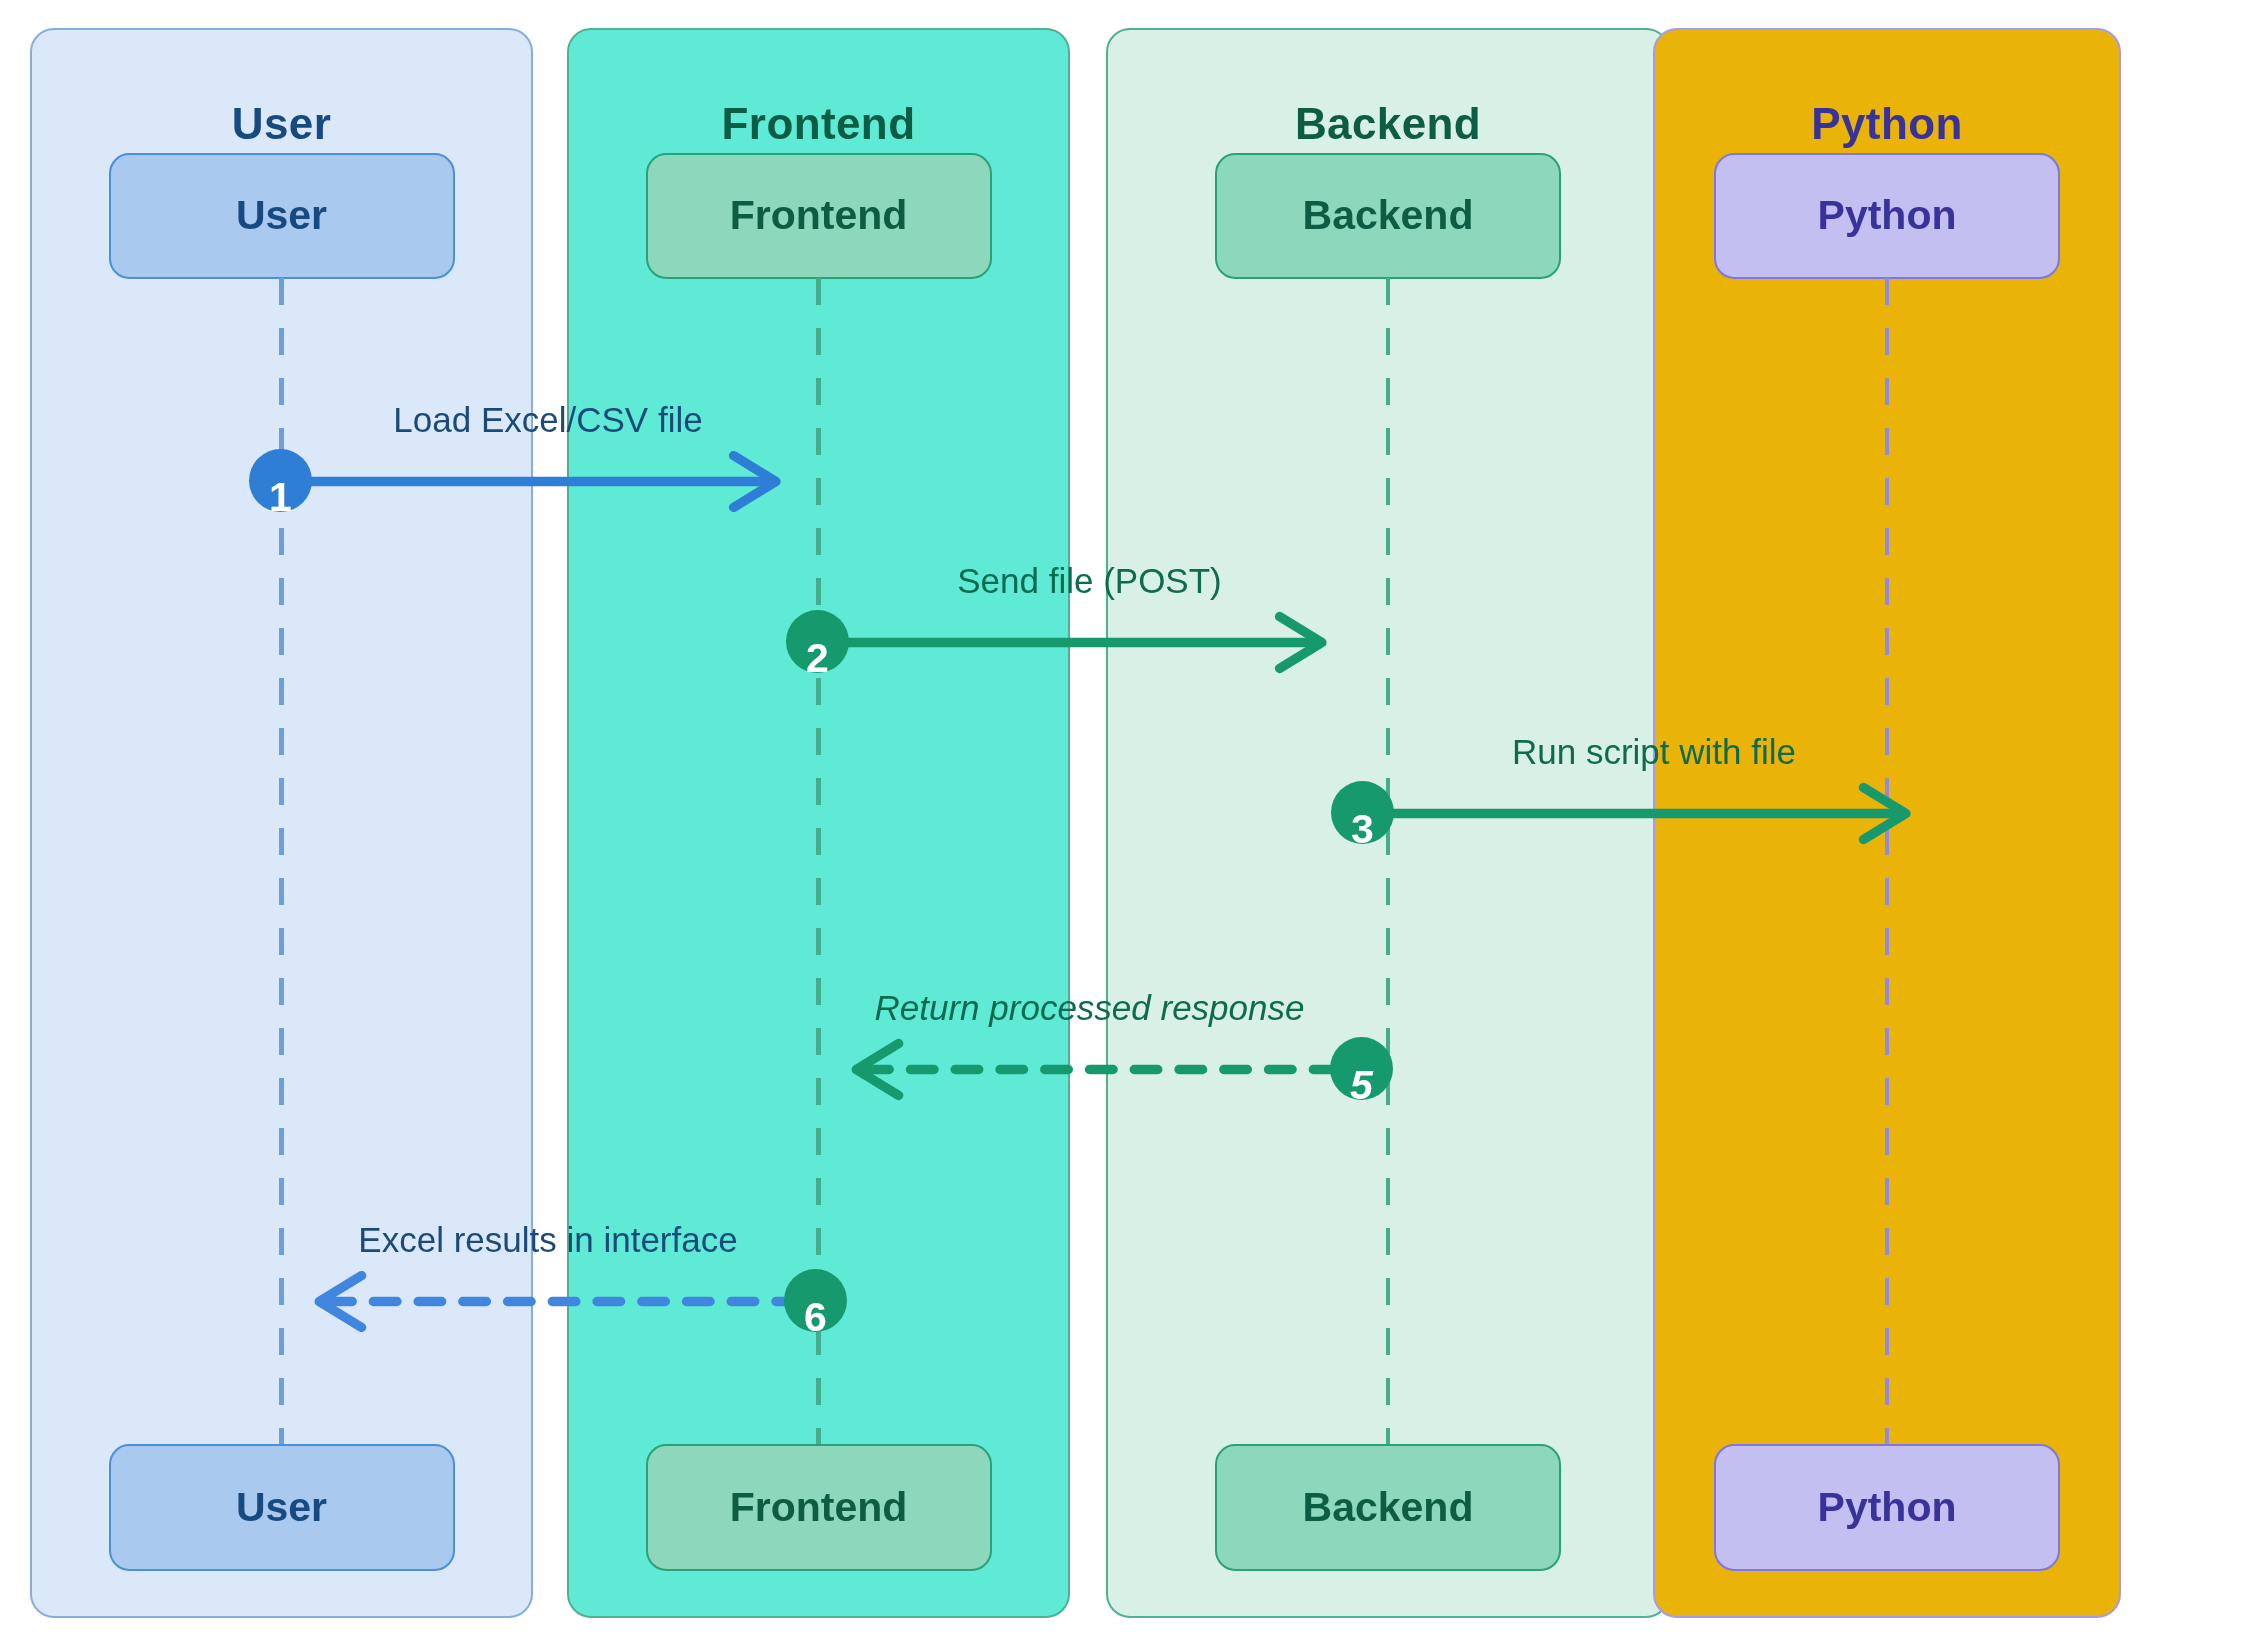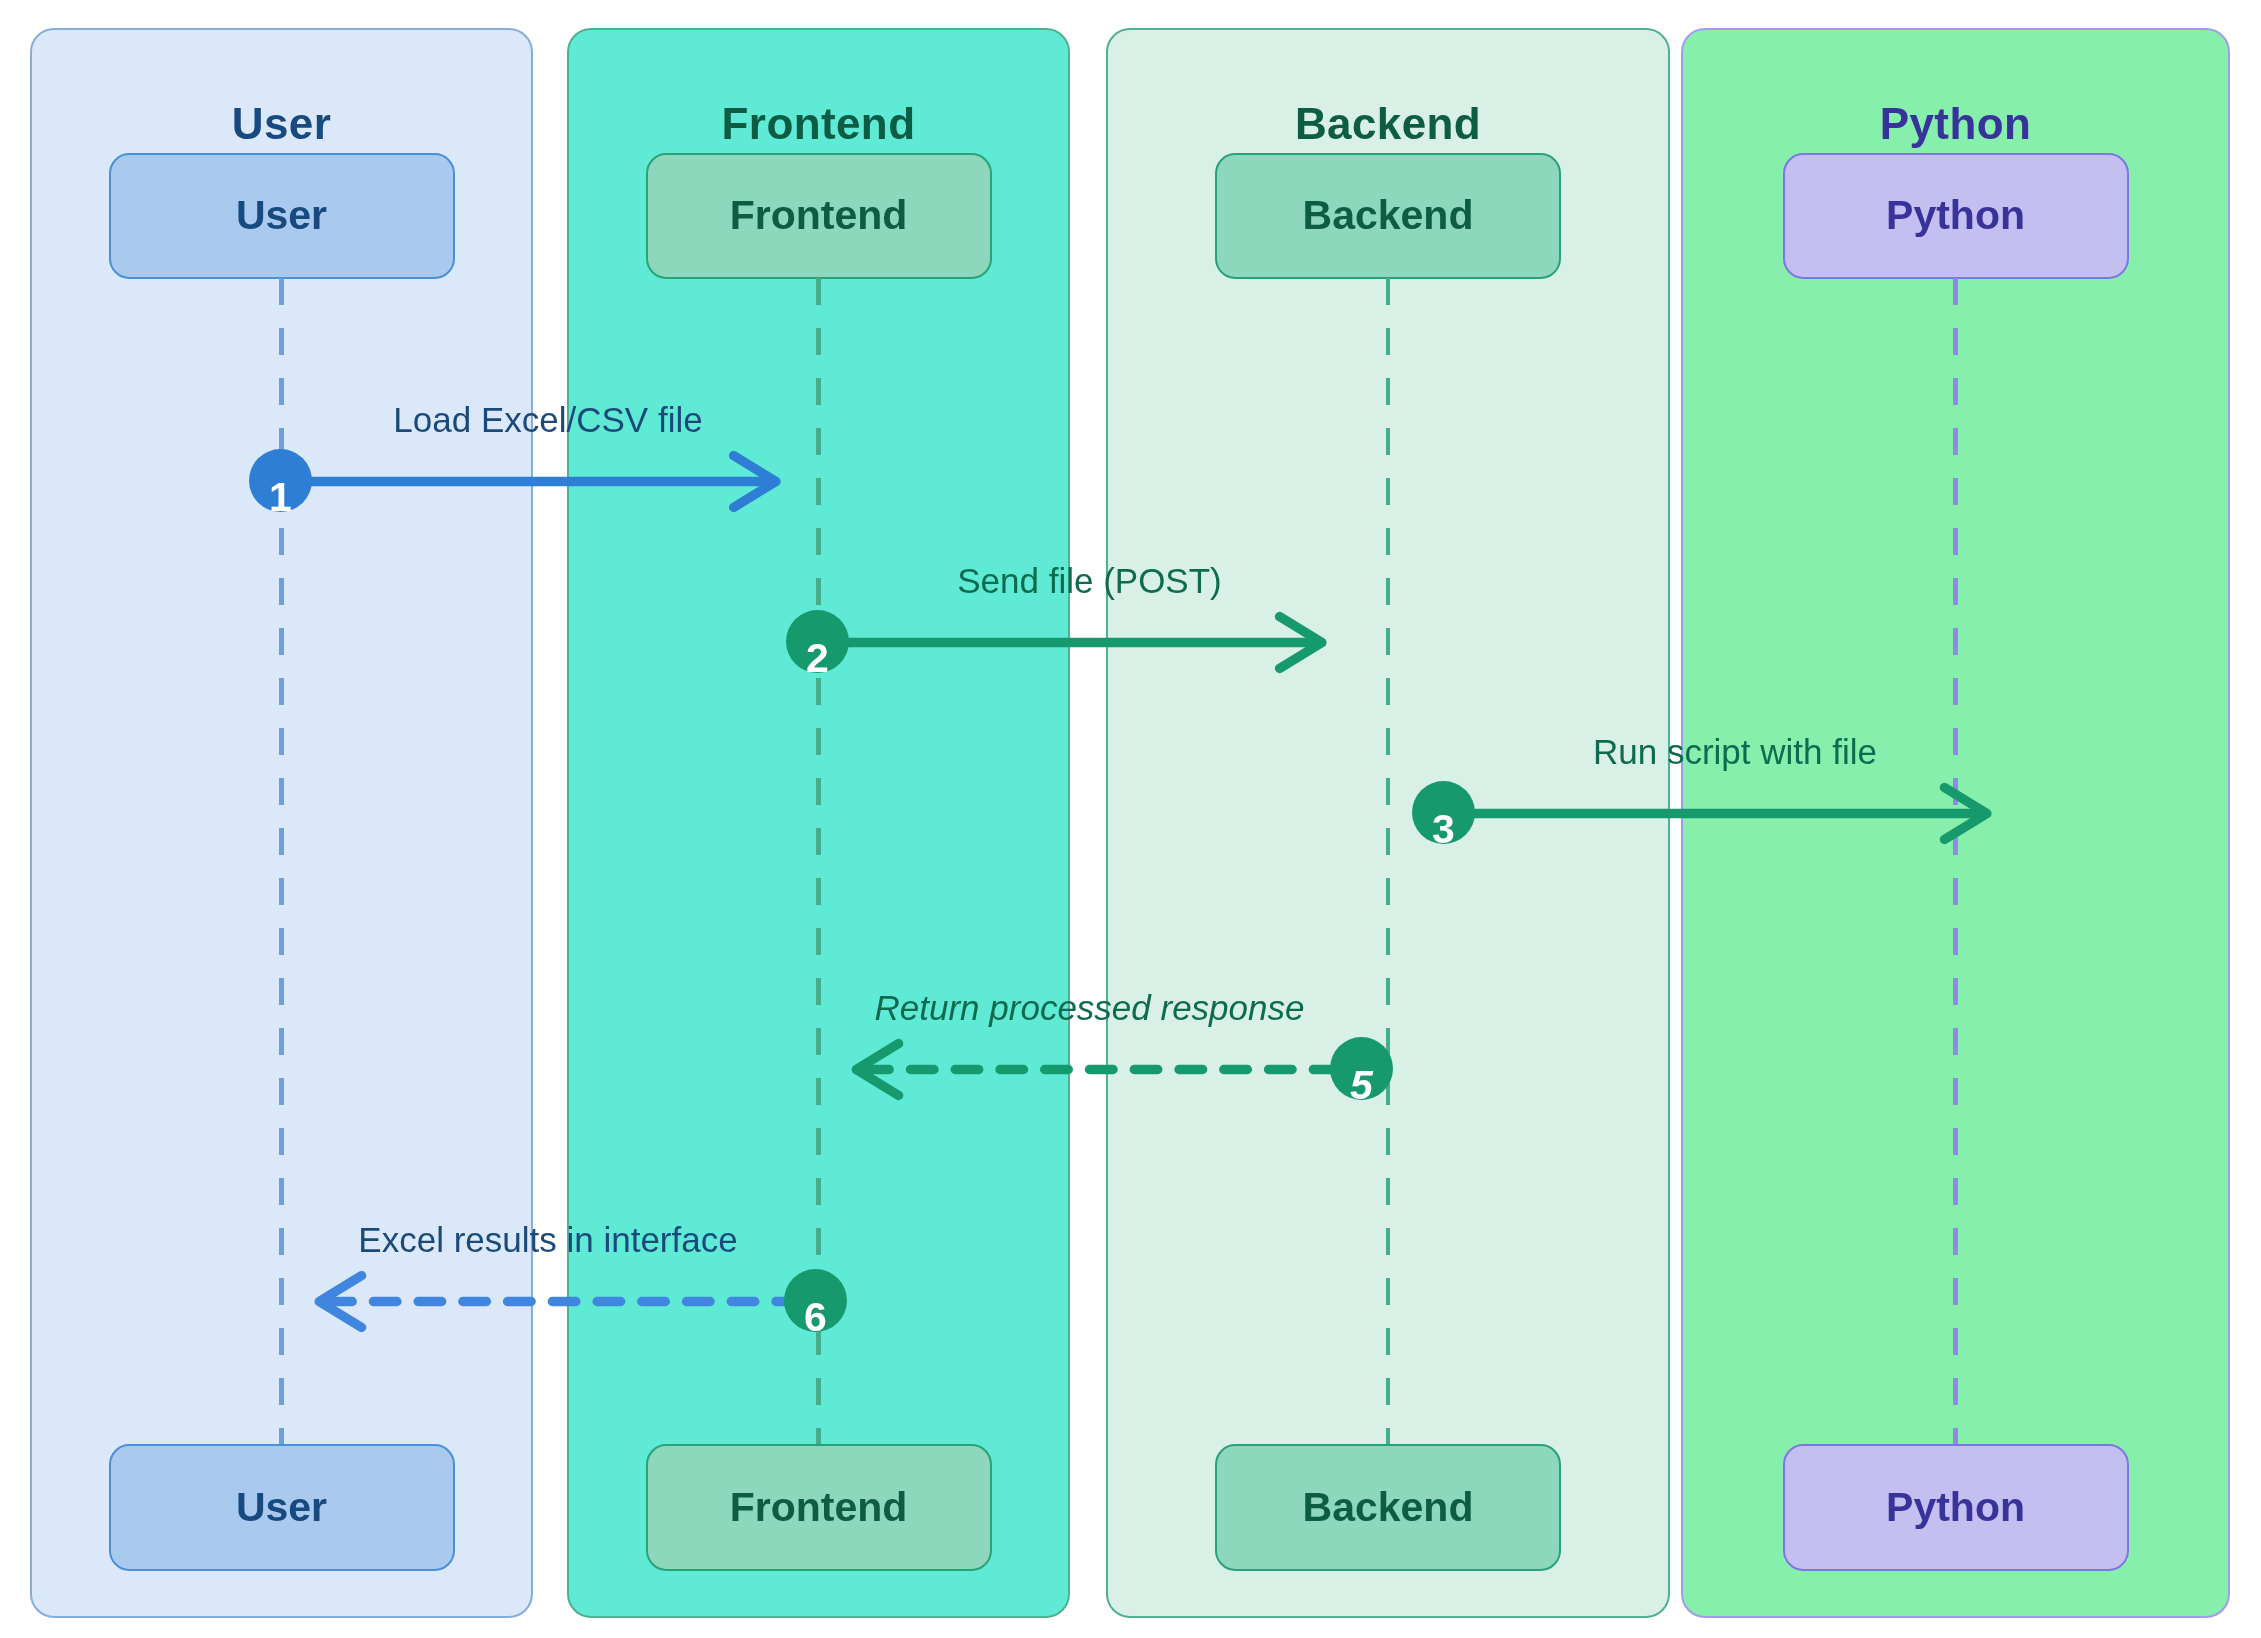--- a/index.html
+++ b/index.html
@@ -16,21 +16,21 @@
     position: absolute; top: 27.5px; height: 1590px;
     border-radius: 24px; border: 2.4px solid;
     box-sizing: border-box;
   }
   .lane-user     { left: 30px;   width: 503px; background: #dbe8f9; border-color: #85aede;
                    --ink:#174a80; --box-bg:#a9c9ee; --box-border:#4a90d9; --line:#6ba0dc; }
   .lane-frontend { left: 567px;  width: 503px; background: #5eead4; border-color: #4fb191;
                    --ink:#0d5c44; --box-bg:#8dd7bd; --box-border:#2aa279; --line:#46ad8c; }
   .lane-backend  { left: 1106px; width: 564px; background: #d9f0e6; border-color: #4fb191;
                    --ink:#0d5c44; --box-bg:#8dd7bd; --box-border:#2aa279; --line:#46ad8c; }
-  .lane-python   { left: 1653px; width: 549px; background: #86efac; border-color: #a19cef; margin-left: 28px;
+  .lane-python   { left: 1653px; width: 468px; background: #eab308; border-color: #a19cef;
                    --ink:#38329b; --box-bg:#c4bff1; --box-border:#7d77e4; --line:#908ae6; }
 
   .lane-title {
     position: absolute; top: 69px; left: 0; width: 100%;
     text-align: center; font-size: 44px; font-weight: bold;
     color: var(--ink); letter-spacing: 0.4px;
   }
   .actor-box {
     position: absolute; left: 50%; transform: translateX(-50%);
     width: 346px; height: 126px;
@@ -46,21 +46,21 @@
     position: absolute; top: 248px; left: 50%; margin-left: -2.4px;
     width: 4.7px; height: 1166px;
     background: repeating-linear-gradient(to bottom,
       var(--line) 0 27px, transparent 27px 50px);
   }
 
   
   .msg { position: absolute; height: 149px; }
   .msg1 { left: 280px;  top: 400px;  width: 536px; --arrow:#2e7ed6; --text:#1b4a7a; --badge:#2e7ed6; }
   .msg2 { left: 817px; top: 561px;  width: 545px; --arrow:#17996e; --text:#0e6b4f; --badge:#17996e; }
-  .msg3 { left: 1443px; top: 732px;  width: 584px; --arrow:#17996e; --text:#0e6b4f; --badge:#17996e; }
+  .msg3 { left: 1362px; top: 732px;  width: 584px; --arrow:#17996e; --text:#0e6b4f; --badge:#17996e; }
   .msg4 { left: 1362px; top: 877px; width: 584px; --arrow:#7b75e8; --text:#4a43c4; --badge:#7b75e8; }
   .msg5 { left: 817px; top: 988px; width: 545px; font-style: italic; --arrow:#17996e; --text:#0e6b4f; --badge:#17996e; }
   .msg6 { left: 280px;  top: 1220px; width: 536px; --arrow:#4186de; --text:#1b4a7a; --badge:#17996e; }
 
   .msg-label {
     position: absolute; top: 0; left: 0; width: 100%;
     text-align: center; font-size: 35px; color: var(--text);
     white-space: nowrap;
   }
   .msg-arrow { position: absolute; top: 46px; left: 0; overflow: visible; }

